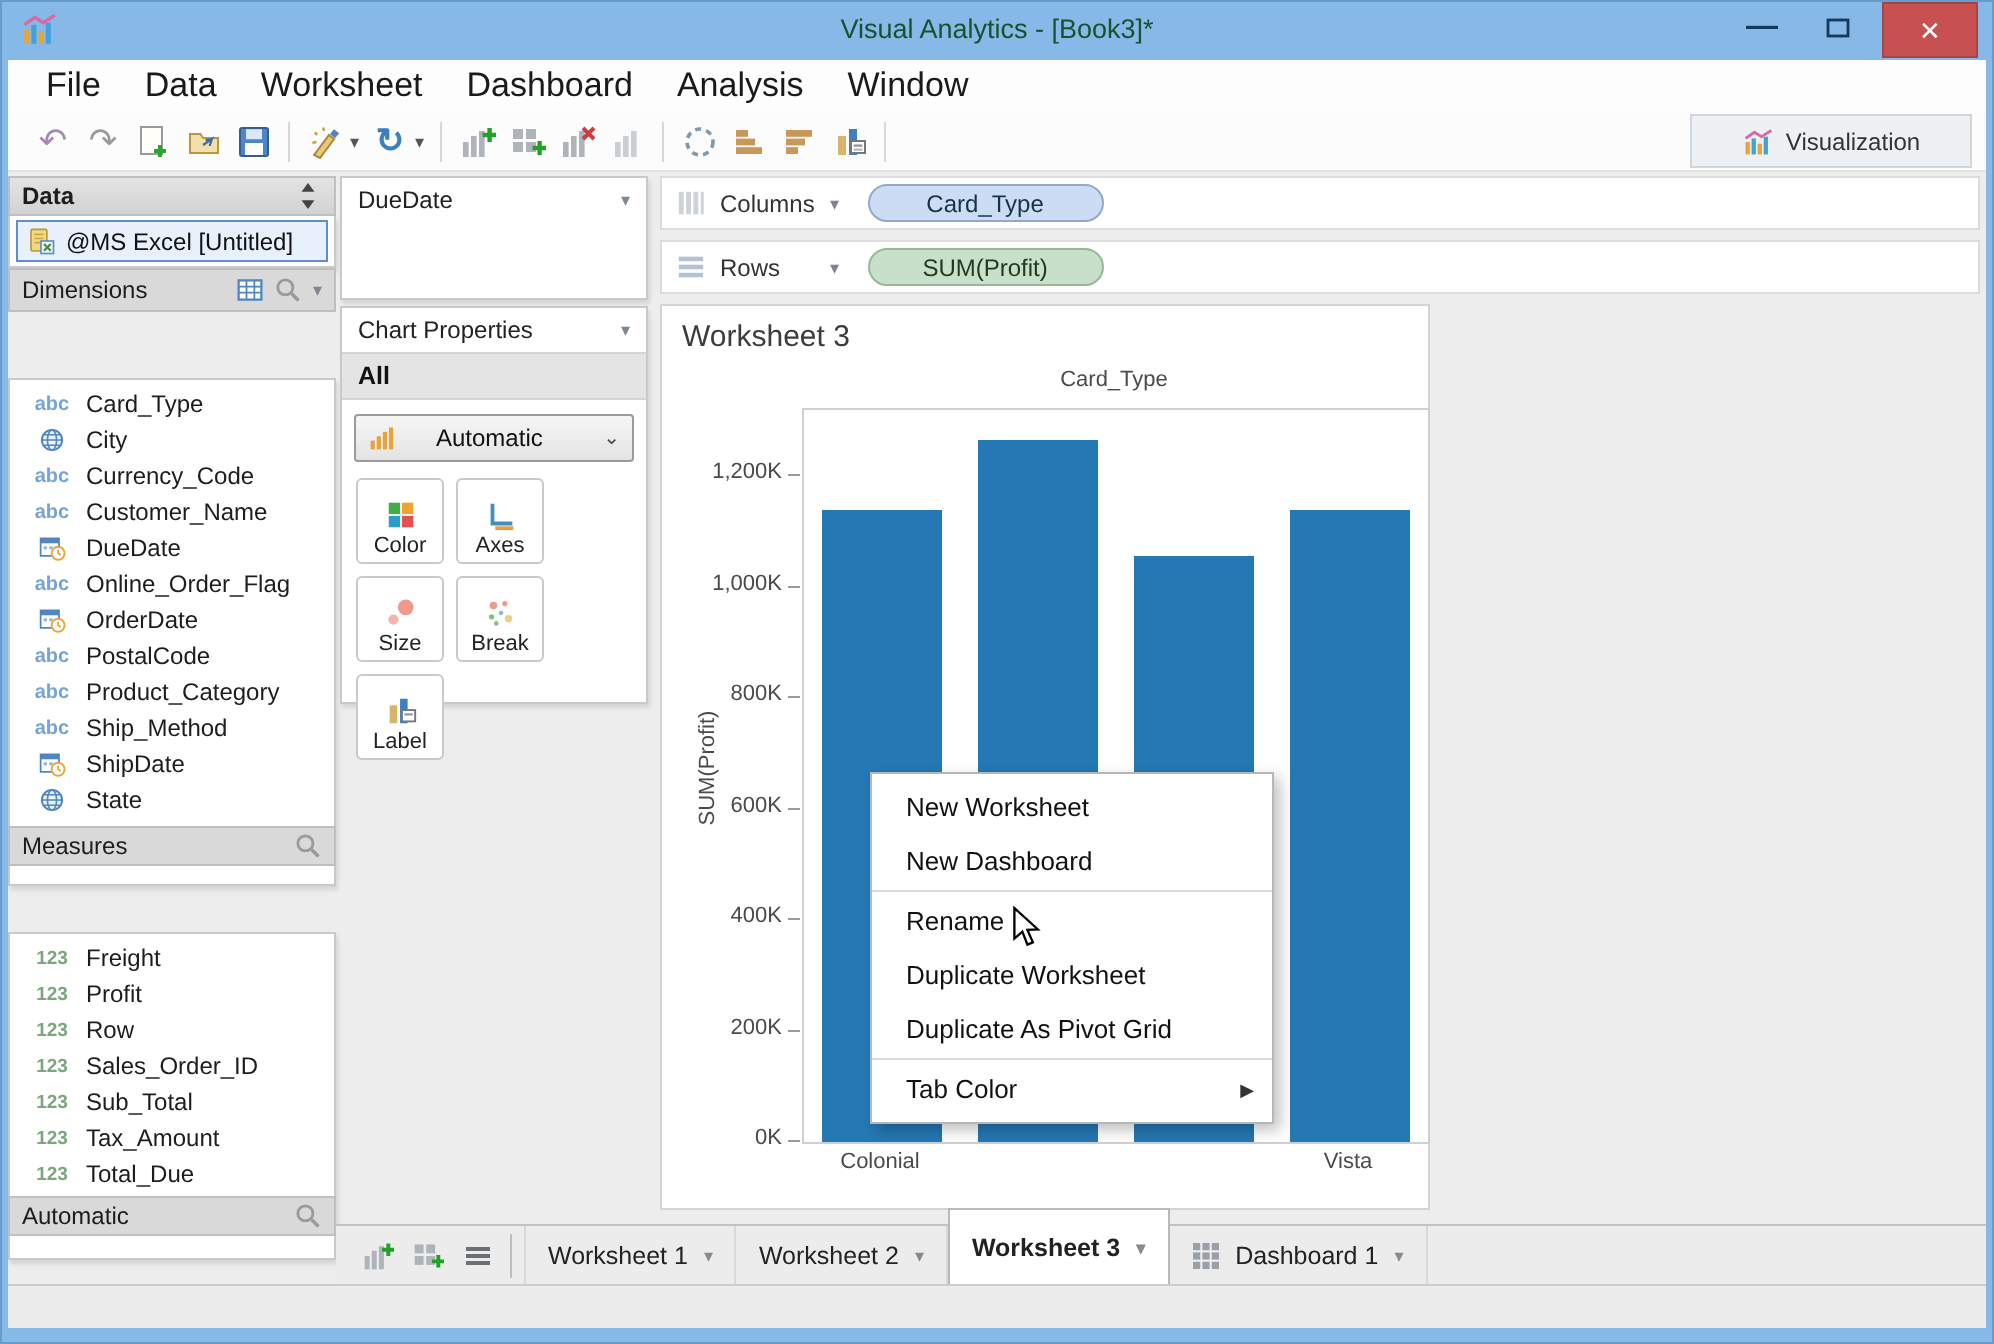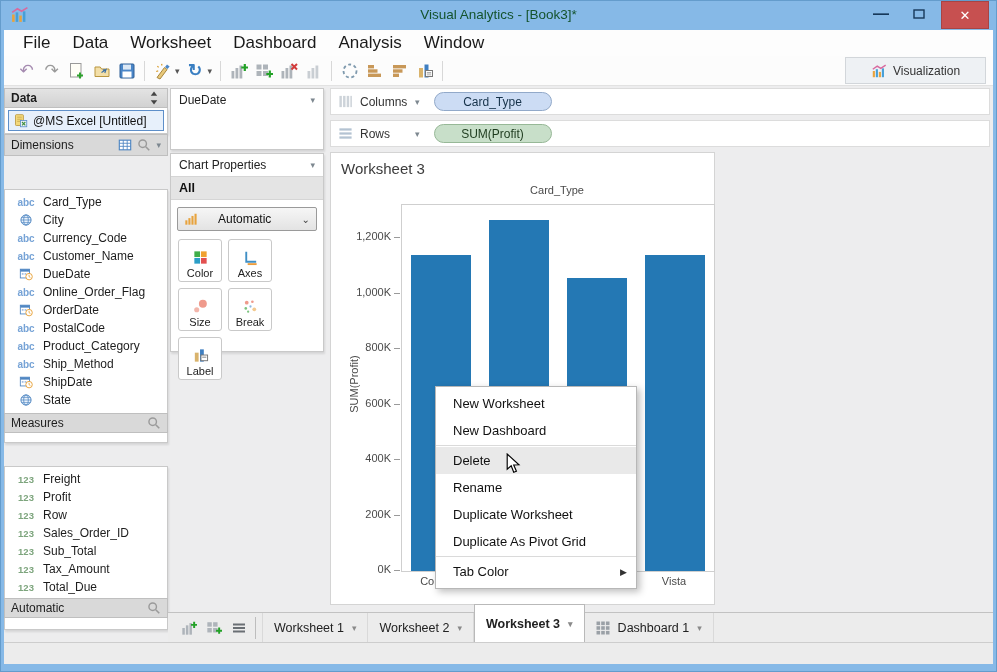--- a/index.html
+++ b/index.html
@@ -580,23 +580,20 @@
       </div>
 
     <div class="ctx" id="ctxmenu">
         <div class="ctx-item">
           <span>New Worksheet</span>
         </div>
         <div class="ctx-item">
           <span>New Dashboard</span>
         </div>
         <div class="ctx-sep"></div>
-        <div class="ctx-item hl">
-          <span>Delete</span>
-        </div>
         <div class="ctx-item">
           <span>Rename</span>
         </div>
         <div class="ctx-item">
           <span>Duplicate Worksheet</span>
         </div>
         <div class="ctx-item">
           <span>Duplicate As Pivot Grid</span>
         </div>
         <div class="ctx-sep"></div>

